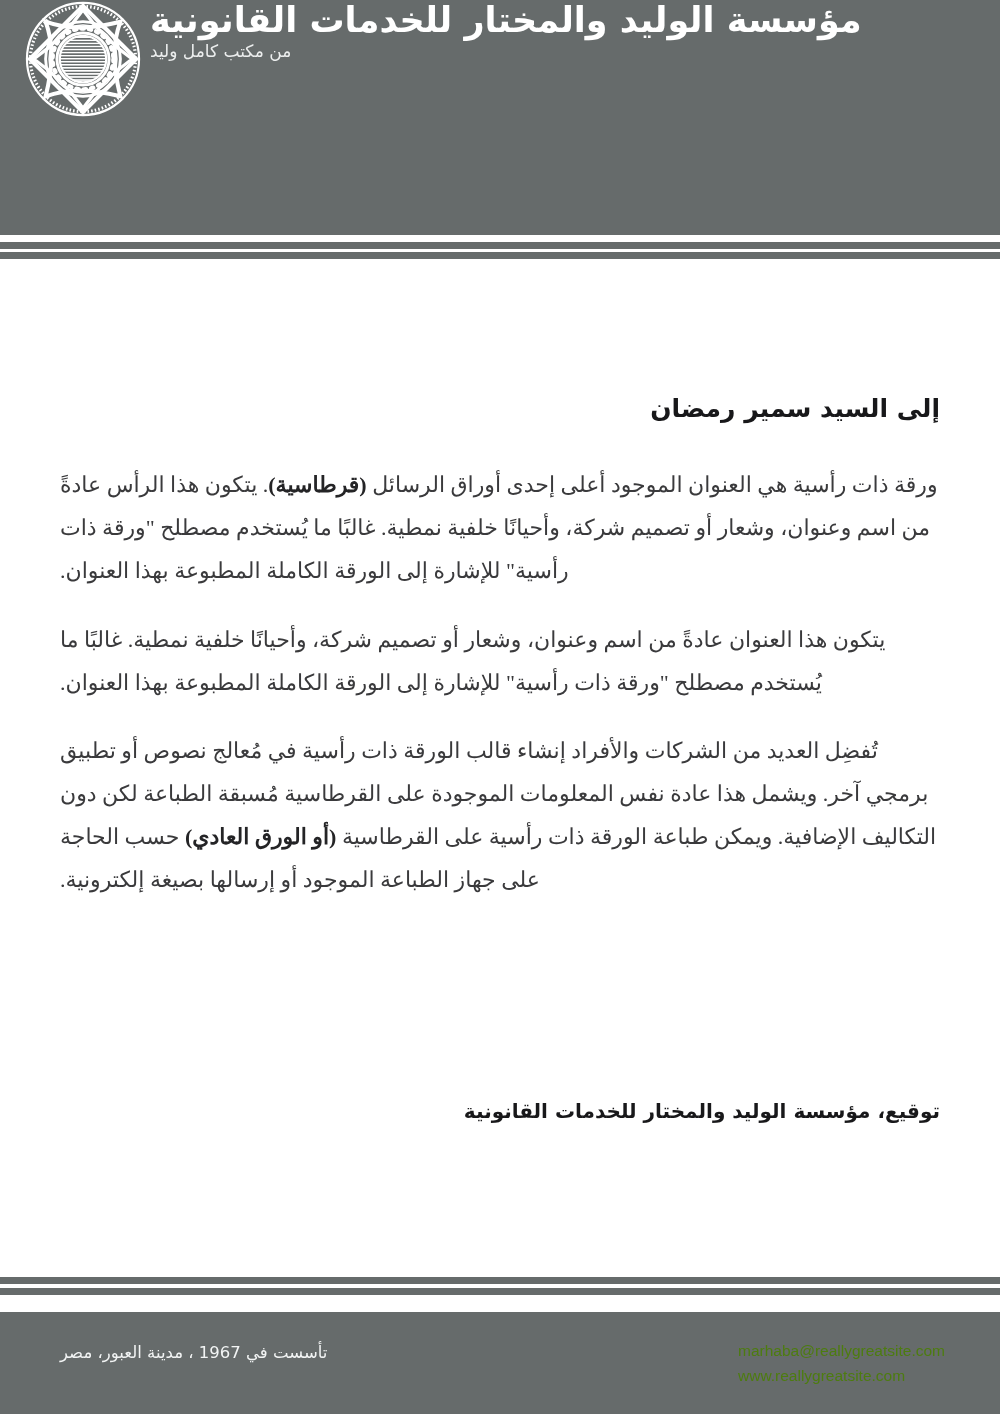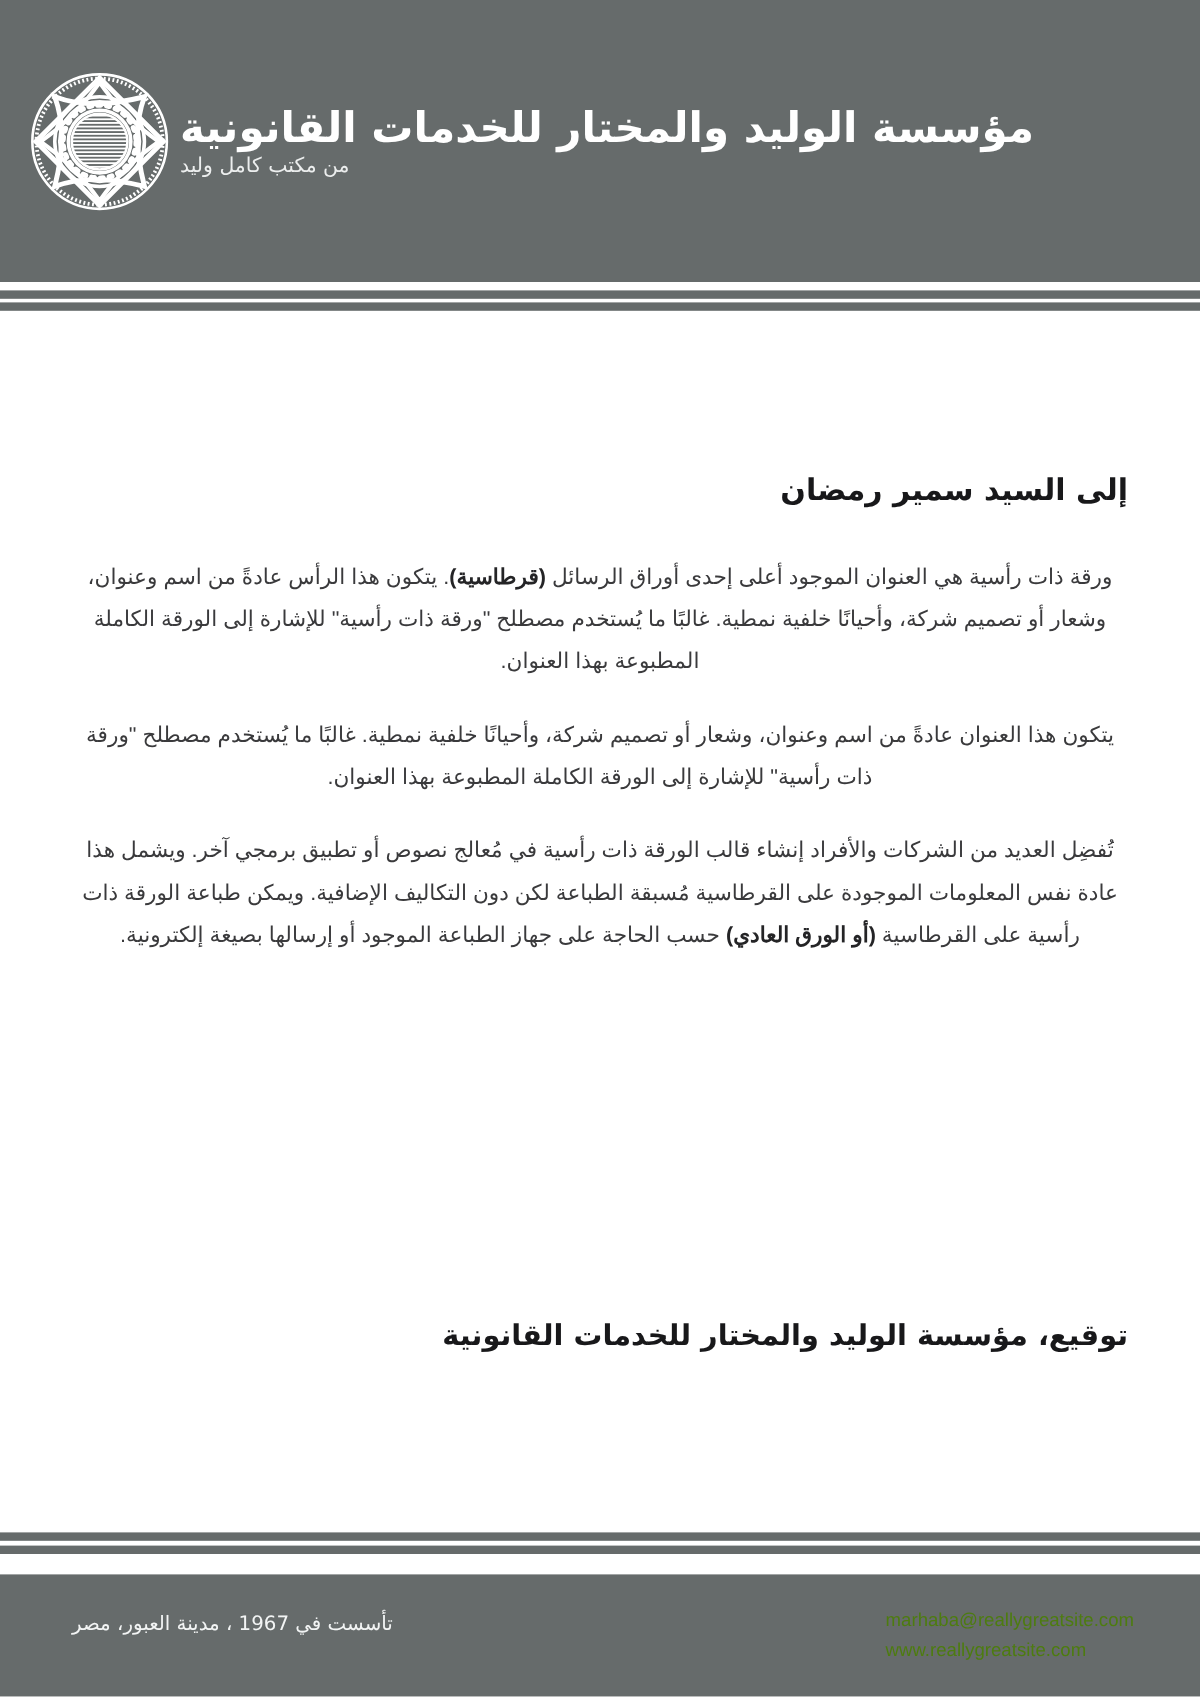--- a/index.html
+++ b/index.html
@@ -35,21 +35,20 @@
   }
 
   .header-inner {
     position: absolute;
     top: 0;
     left: 0;
     width: 1000px;
     height: 235px;
     display: flex;
     flex-direction: row-reverse;
-    align-items: center;
     justify-content: flex-start;
     padding: 0 55px 0 0;
     box-sizing: border-box;
   }
 
   .logo-wrap {
     width: 118px;
     height: 118px;
     flex: 0 0 118px;
     margin-left: 24px;
@@ -124,43 +123,43 @@
     position: absolute;
     top: 205px;
     right: 60px;
     width: 880px;
     direction: rtl;
     text-align: right;
   }
 
   .para {
     direction: rtl;
-    text-align: center;
-    font-size: 18px;
+    text-align: left;
+    font-size: 22px;
     line-height: 1.95;
     color: #3a3a3c;
     margin: 0 0 26px 0;
-    font-family: Liberation Sans, sans-serif;
+    font-family: Liberation Serif, serif;
     font-weight: 400;
   }
   .para:last-child { margin-bottom: 0; }
 
   .para b, .para .strong {
     font-weight: 700;
     color: #242426;
   }
 
   .signature {
     position: absolute;
     top: 840px;
     right: 60px;
     width: 880px;
     text-align: right;
     direction: rtl;
-    font-size: 24px;
+    font-size: 20px;
     font-weight: 700;
     color: #18181a;
     font-family: "DejaVu Sans", "Liberation Sans", sans-serif;
   }
 
   
   .footer-band {
     position: absolute;
     top: 1312px;
     left: 0;

